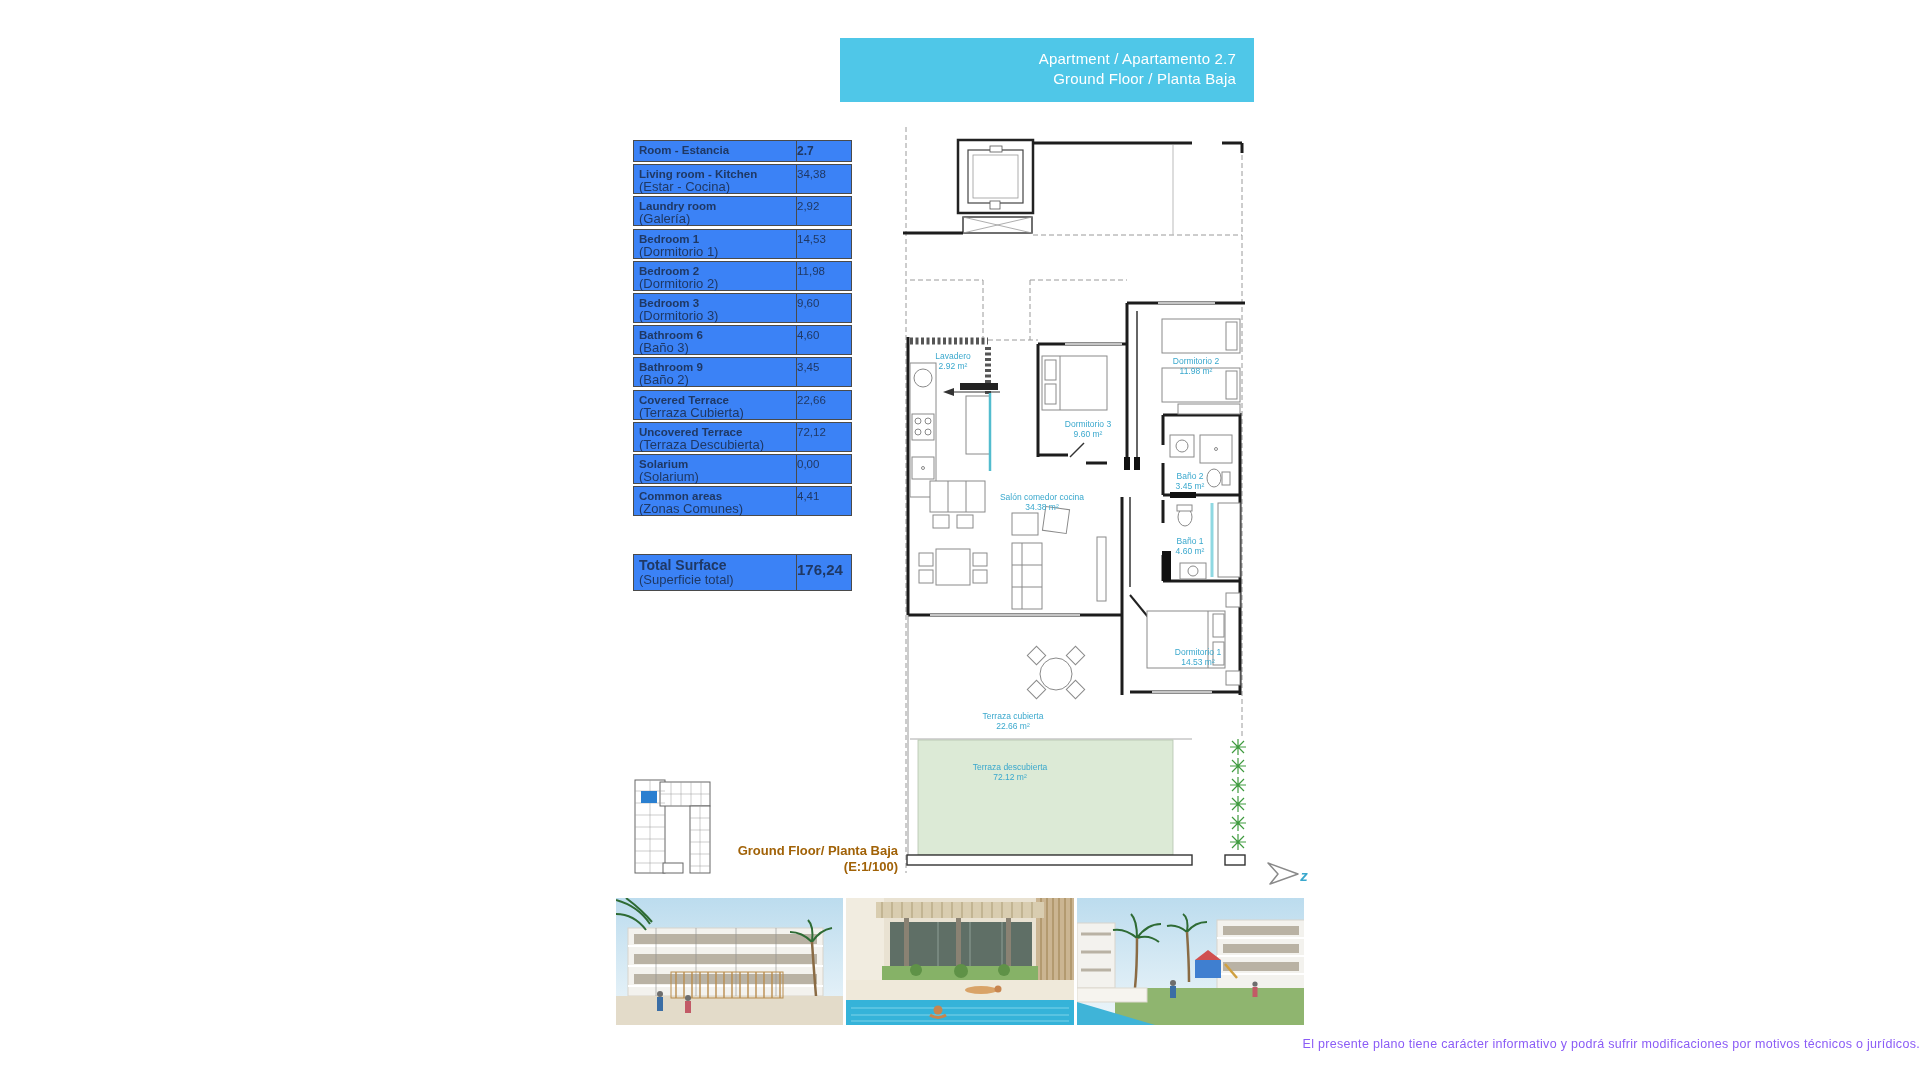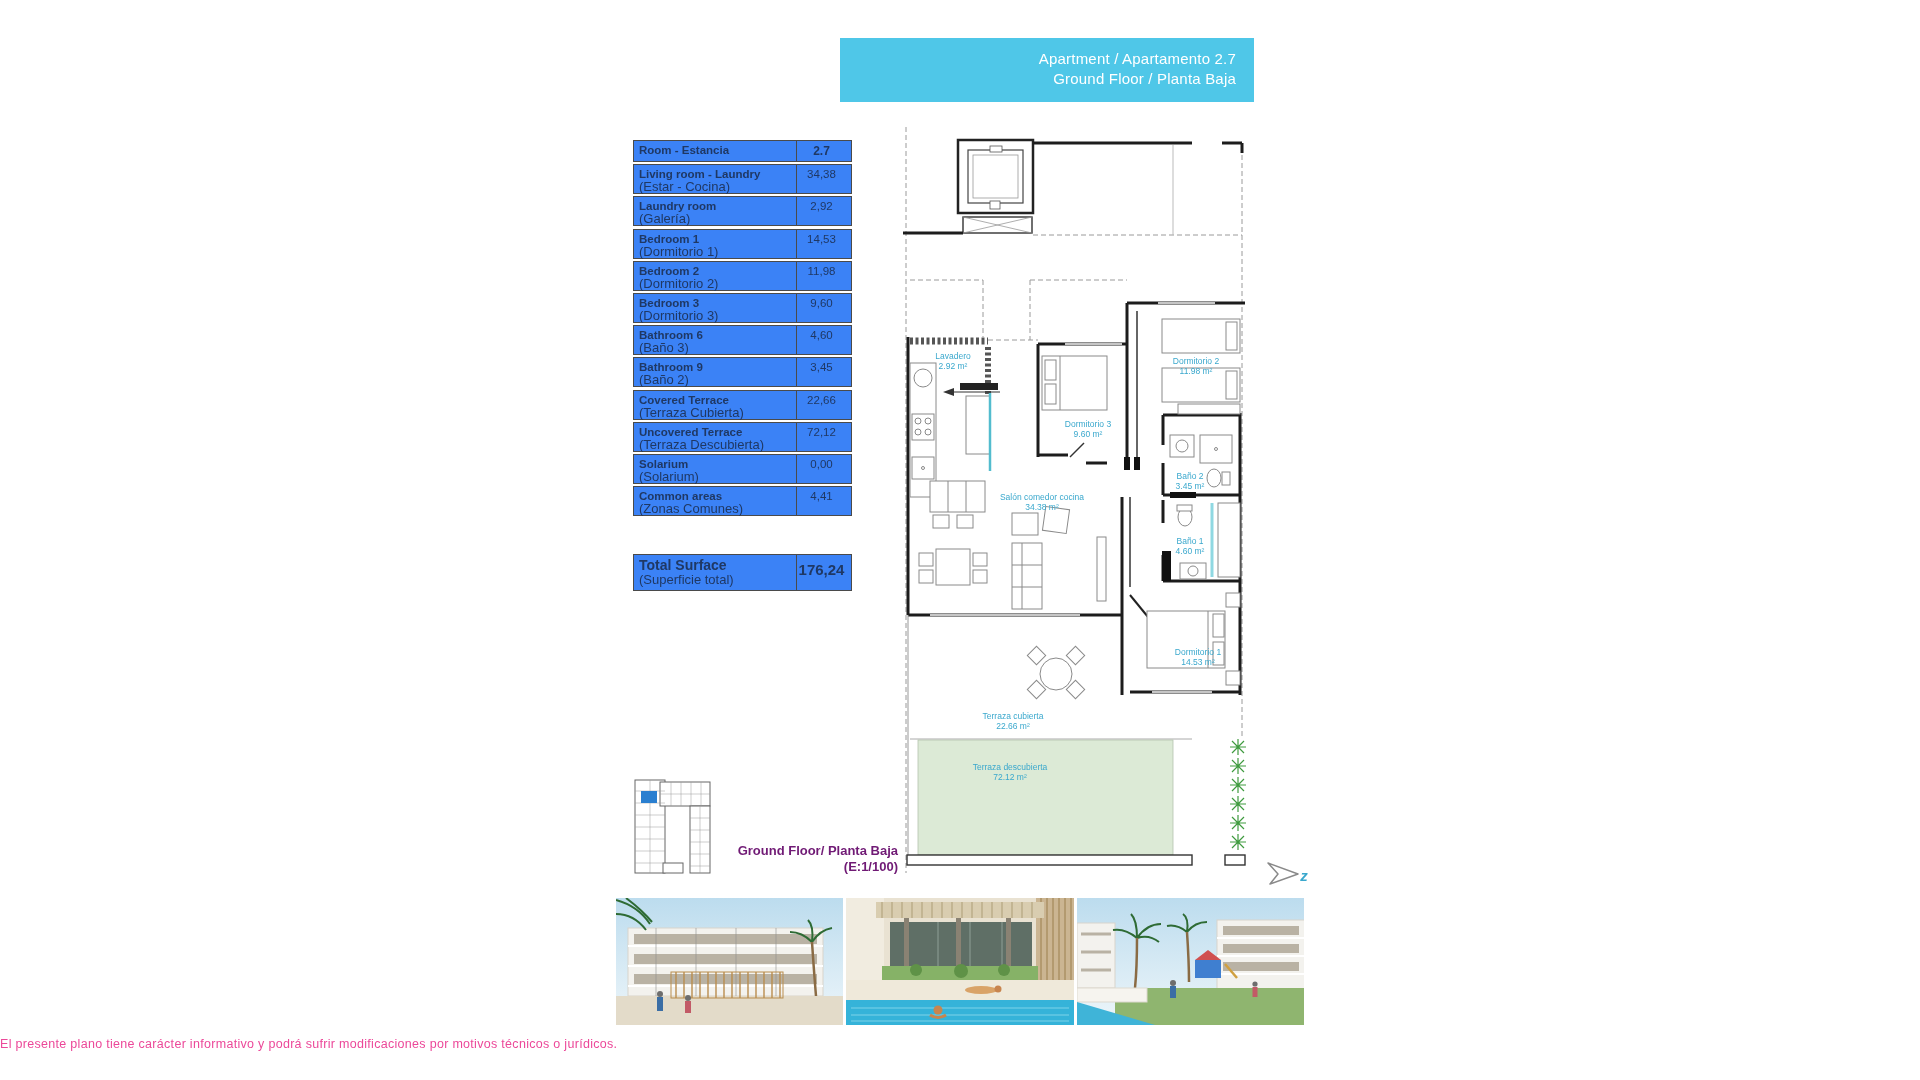--- a/index.html
+++ b/index.html
@@ -11,44 +11,44 @@
   .header-box{
     position:absolute;left:840px;top:38px;width:414px;height:64px;
     background:#4fc7e8;color:#ffffff;text-align:right;
     padding:11px 18px 0 0;box-sizing:border-box;
     font-size:15px;line-height:20px;font-weight:400;letter-spacing:.2px;
   }
   
   .area-table{position:absolute;left:633px;top:140px;width:219px;color:#1f3864;}
   .t-row{display:flex;border:1.4px solid #4a4a4a;margin-bottom:2.2px;background:#3b82f6;box-sizing:border-box;}
   .t-name{flex:1;padding:3px 2px 2px 5px;}
-  .t-val{width:55px;border-left:1.4px solid #4a4a4a;text-align:center;padding:3px 5px 2px 0;font-size:11.5px;box-sizing:border-box;}
+  .t-val{width:55px;border-left:1.4px solid #4a4a4a;text-align:left;padding:3px 5px 2px 0;font-size:11.5px;box-sizing:border-box;}
   .t-name .en{font-size:11.5px;font-weight:700;line-height:12px;display:block;}
   .t-name .es{font-size:13px;font-weight:400;line-height:9px;display:block;margin-top:2px;}
   .t-row.header .t-name .en{font-size:11.5px;}
   .t-row.header{height:22px;}
   .t-row.header .t-val{font-weight:700;font-size:12px;}
   .t-row.total .t-name .en{font-size:14px;line-height:15px;}
   .t-row.total .t-val{font-weight:700;font-size:15px;padding-top:6px;}
   .t-row.total{height:37px;margin-top:38px;}
   
   .floor-label{
     position:absolute;right:1022px;top:843px;text-align:right;
-    color:#701a75;font-weight:700;font-size:13px;line-height:16px;white-space:nowrap;
+    color:#a16207;font-weight:700;font-size:13px;line-height:16px;white-space:nowrap;
   }
   
   .plan-wrap{position:absolute;left:900px;top:125px;width:410px;height:765px;}
   .keyplan-wrap{position:absolute;left:633px;top:773px;width:85px;height:103px;}
   
   .photos{position:absolute;left:616px;top:898px;width:688px;height:127px;display:flex;gap:3px;}
   .photo{flex:1;height:127px;overflow:hidden;}
   
   .disclaimer{
-    position:absolute;left:0;top:1037px;width:1920px;text-align:left;
-    color:#ec4899;font-size:12.5px;letter-spacing:.3px;
+    position:absolute;left:0;top:1037px;width:1920px;text-align:right;
+    color:#8b5cf6;font-size:12.5px;letter-spacing:.3px;
   }
   svg text{font-family:"Liberation Sans", sans-serif;}
 </style>
 </head>
 <body>
 
 <div class="header-box">
   <div>Apartment / Apartamento 2.7</div>
   <div>Ground Floor / Planta Baja</div>
 </div>
@@ -56,21 +56,21 @@
 <div class="area-table">
   <div class="t-row header">
     <div class="t-name">
         <span class="en">Room - Estancia</span>
       </div>
     <div class="t-val">2.7</div>
   </div>
 
   <div class="t-row">
     <div class="t-name">
-        <span class="en">Living room - Laundry</span>
+        <span class="en">Living room - Kitchen</span>
         <span class="es">(Estar - Cocina)</span>
       </div>
     <div class="t-val">34,38</div>
   </div>
   <div class="t-row">
     <div class="t-name">
         <span class="en">Laundry room</span>
         <span class="es">(Galería)</span>
       </div>
     <div class="t-val">2,92</div>

